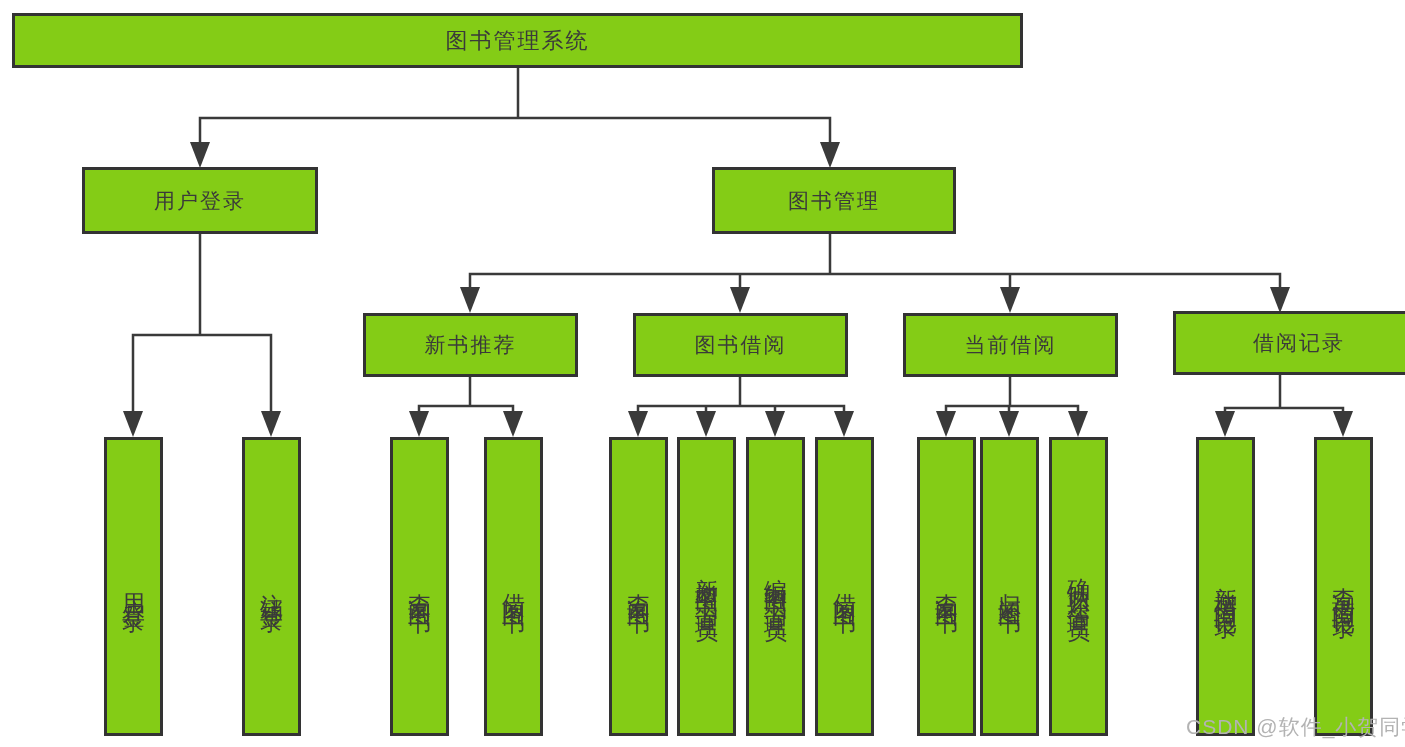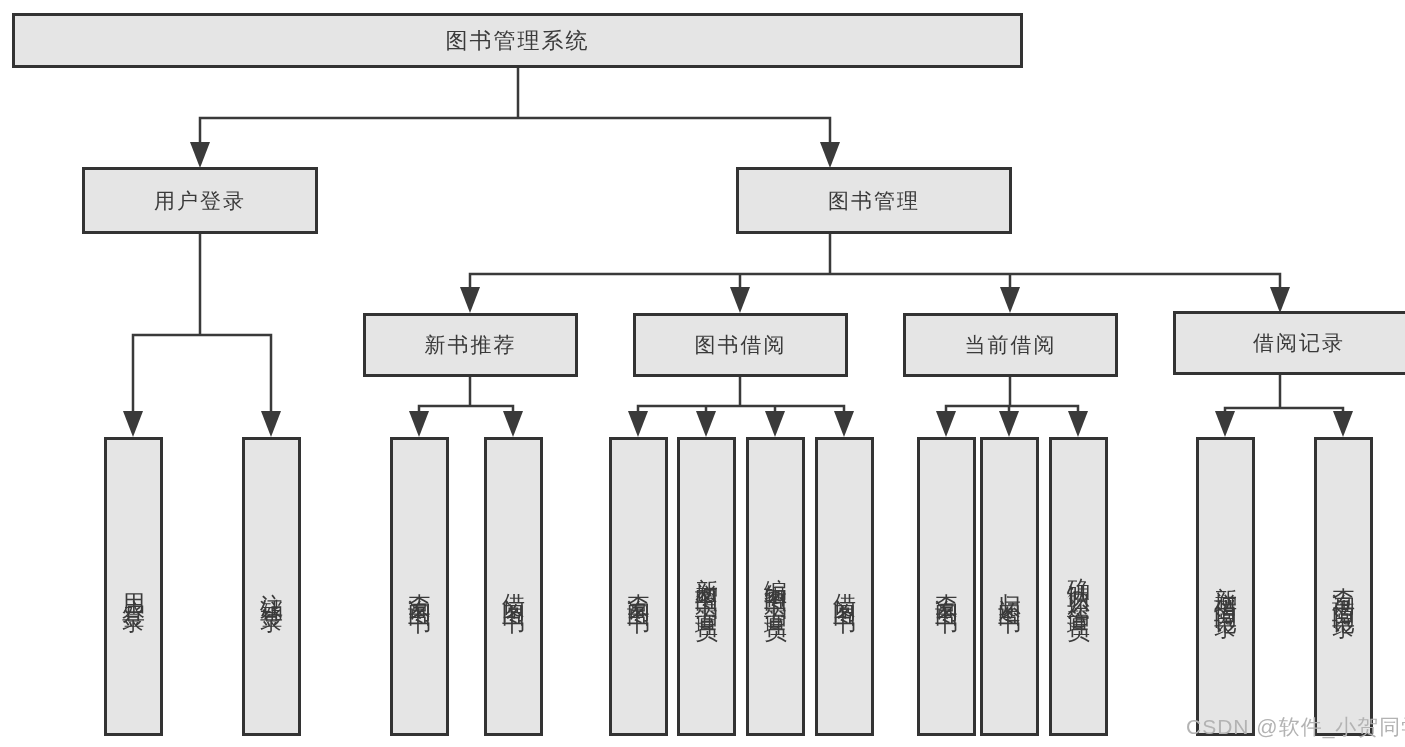--- a/index.html
+++ b/index.html
@@ -6,21 +6,21 @@
   body {
     width: 1405px; height: 747px; position: relative;
     background: #ffffff; overflow: hidden;
     font-family: "Liberation Sans", "DejaVu Sans", sans-serif;
     color: #3a3a3a;
   }
   #chart { position: absolute; inset: 0; width: 1405px; height: 747px; }
   #connectors { position: absolute; left: 0; top: 0; z-index: 1; }
   .box {
     position: absolute; box-sizing: border-box;
-    border: 3px solid #333333; background: #e5e5e5;
+    border: 3px solid #333333; background: #84cc16;
     display: flex; align-items: center; justify-content: center;
     z-index: 2;
   }
   .box.h span { white-space: nowrap; letter-spacing: 2px; }
   .root  { font-size: 22px; }
   .lvl2  { font-size: 21px; }
   .lvl3  { font-size: 21px; }
   .box.v { font-size: 23px; }
   .box.v span {
     writing-mode: vertical-rl;
@@ -68,21 +68,21 @@
       <polygon points="1333,411 1353,411 1343,437" fill="#3a3a3a"></polygon>
     </svg>
 
   <div class="box h root" style="left:12px;top:13px;width:1011px;height:55px">
     <span>图书管理系统</span>
   </div>
 
   <div class="box h lvl2" style="left:82px;top:167px;width:236px;height:67px">
     <span>用户登录</span>
   </div>
-  <div class="box h lvl2" style="left:736px;top:167px;width:276px;height:67px">
+  <div class="box h lvl2" style="left:712px;top:167px;width:244px;height:67px">
     <span>图书管理</span>
   </div>
 
   <div class="box h lvl3" style="left:363px;top:313px;width:215px;height:64px">
     <span>新书推荐</span>
   </div>
   <div class="box h lvl3" style="left:903px;top:313px;width:215px;height:64px">
     <span>当前借阅</span>
   </div>
   <div class="box h lvl3" style="left:633px;top:313px;width:215px;height:64px">

